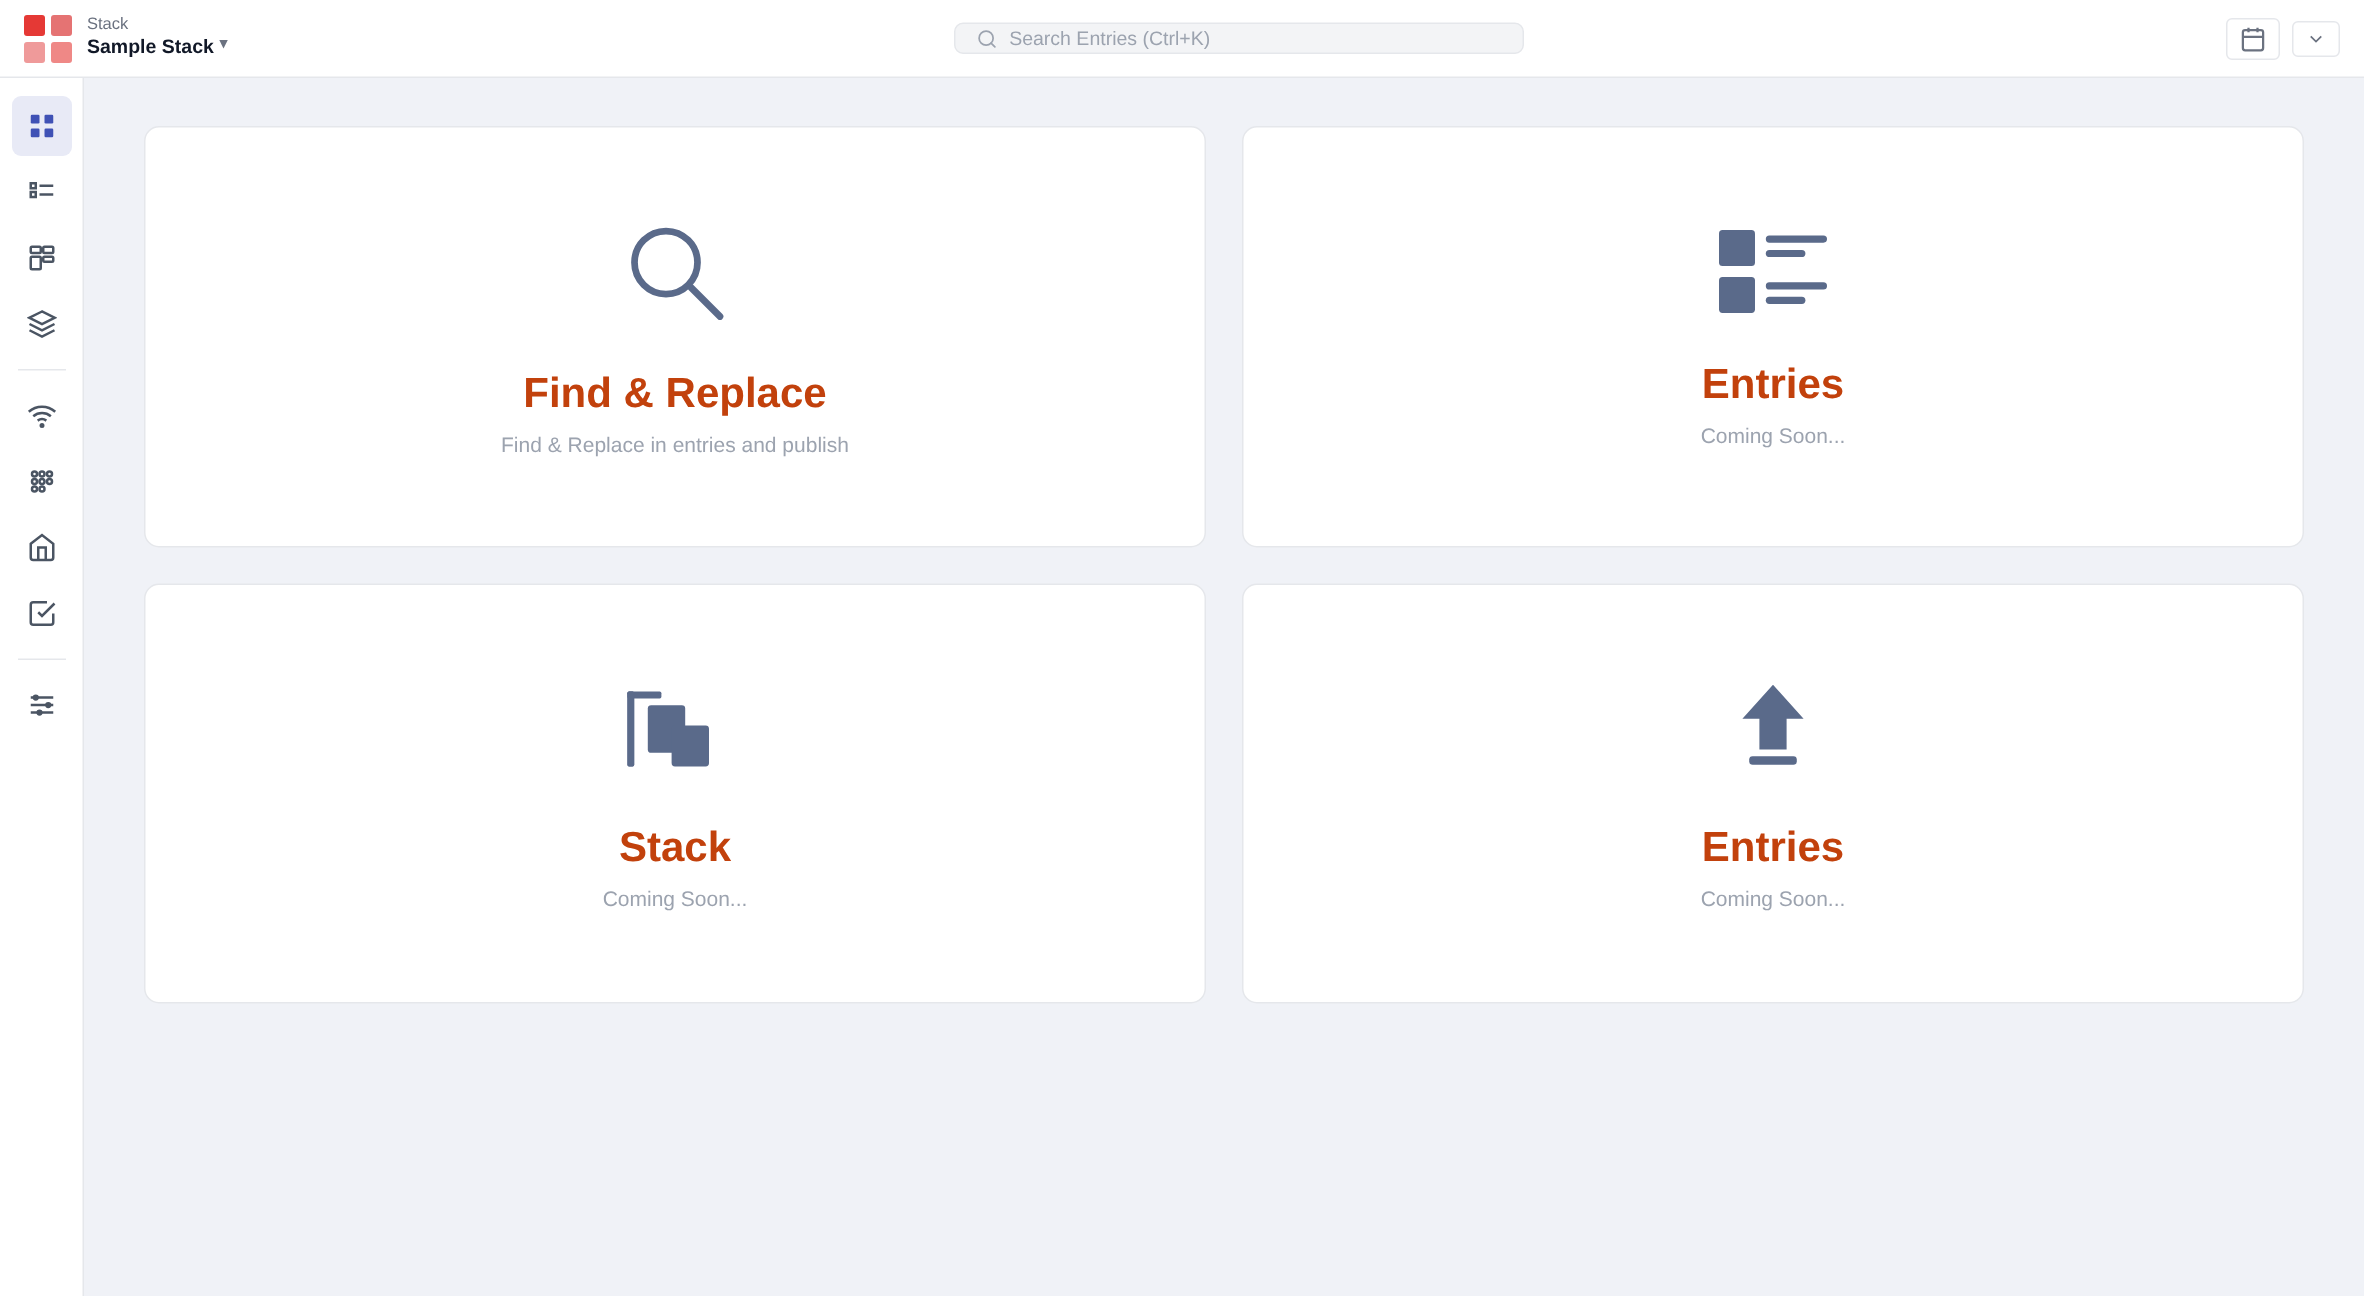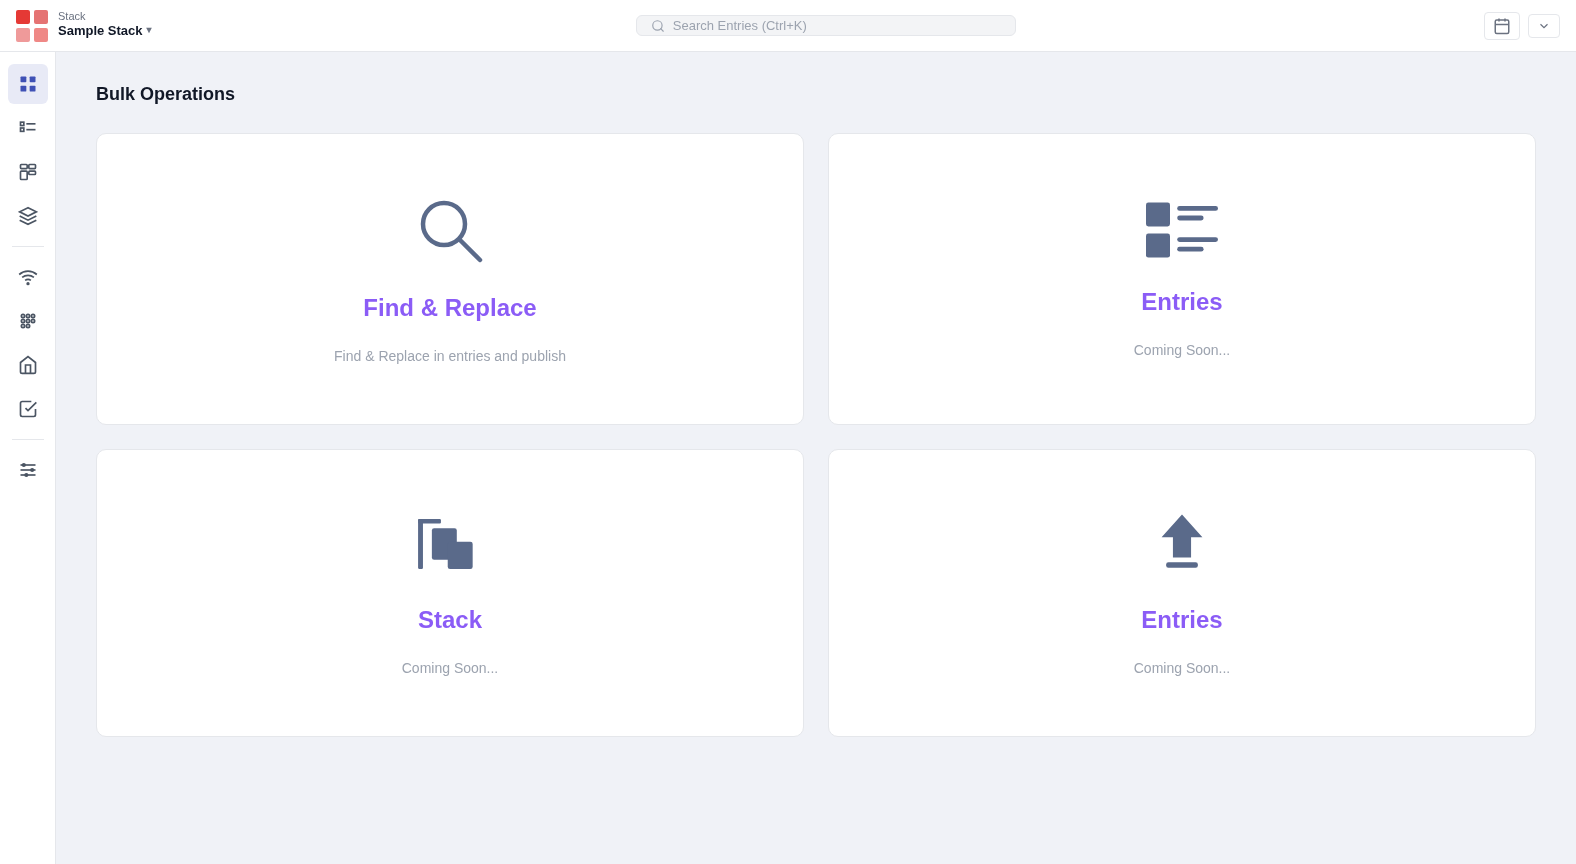--- a/index.html
+++ b/index.html
@@ -155,29 +155,28 @@
       padding: 60px 40px;
       cursor: pointer;
       transition: box-shadow 0.15s;
       min-height: 280px;
     }
     .card-icon {
       margin-bottom: 24px;
       color: #4a5568;
     }
     .card-title {
-      font-size: 24px;
+      font-size: 28px;
       font-weight: 700;
-      color: #8b5cf6;
+      color: #c2410c;
       margin-bottom: 10px;
     }
     .card-subtitle {
       font-size: 14px;
       color: #9ca3af;
-      margin-top: 16px;
     }
   </style>
 </head>
 <body>
 
 <div class="header">
   <div class="header-logo">
 
     <svg class="logo-icon" viewBox="0 0 32 32" xmlns="http://www.w3.org/2000/svg">
       <rect x="0" y="0" width="14" height="14" rx="2" fill="#e53935"></rect>
@@ -295,21 +294,20 @@
           <line x1="3" y1="12" x2="21" y2="12"></line>
           <line x1="3" y1="18" x2="21" y2="18"></line>
         <circle cx="7" cy="6" r="1.5" fill="currentColor"></circle>
           <circle cx="17" cy="12" r="1.5" fill="currentColor"></circle>
           <circle cx="10" cy="18" r="1.5" fill="currentColor"></circle>
       </svg>
     </div>
   </nav>
 
   <main class="main-content">
-    <h1 class="page-title">Bulk Operations</h1>
 
     <div class="card-grid">
 
       <div class="card">
         <div class="card-icon">
           <svg width="72" height="72" viewBox="0 0 24 24" fill="none" stroke="#5a6a8a" stroke-width="1.5" stroke-linecap="round" stroke-linejoin="round">
             <circle cx="10" cy="10" r="7"></circle>
             <line x1="15.5" y1="15.5" x2="22" y2="22"></line>
           </svg>
         </div>

